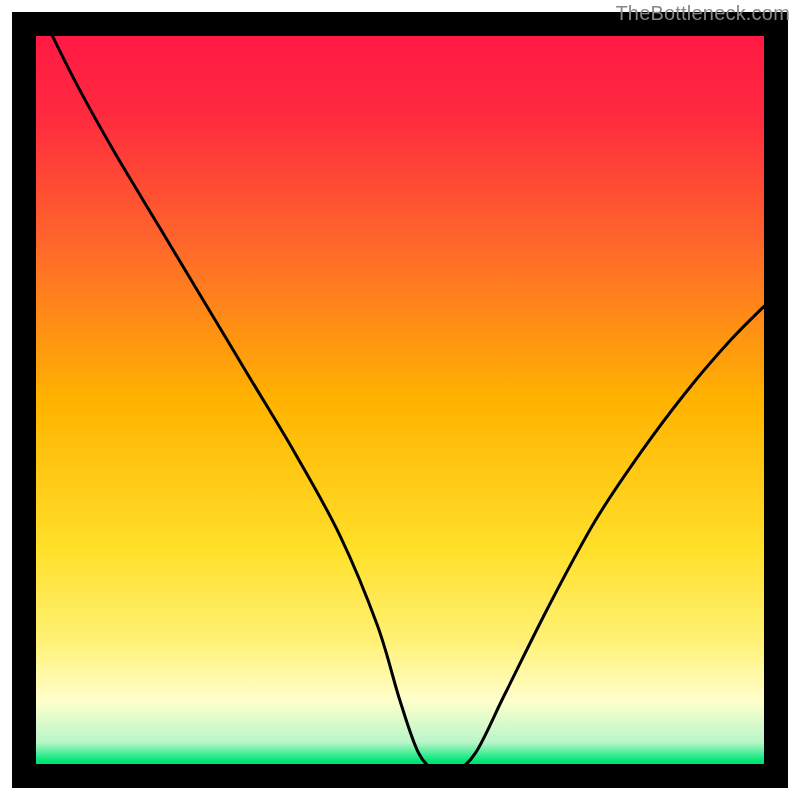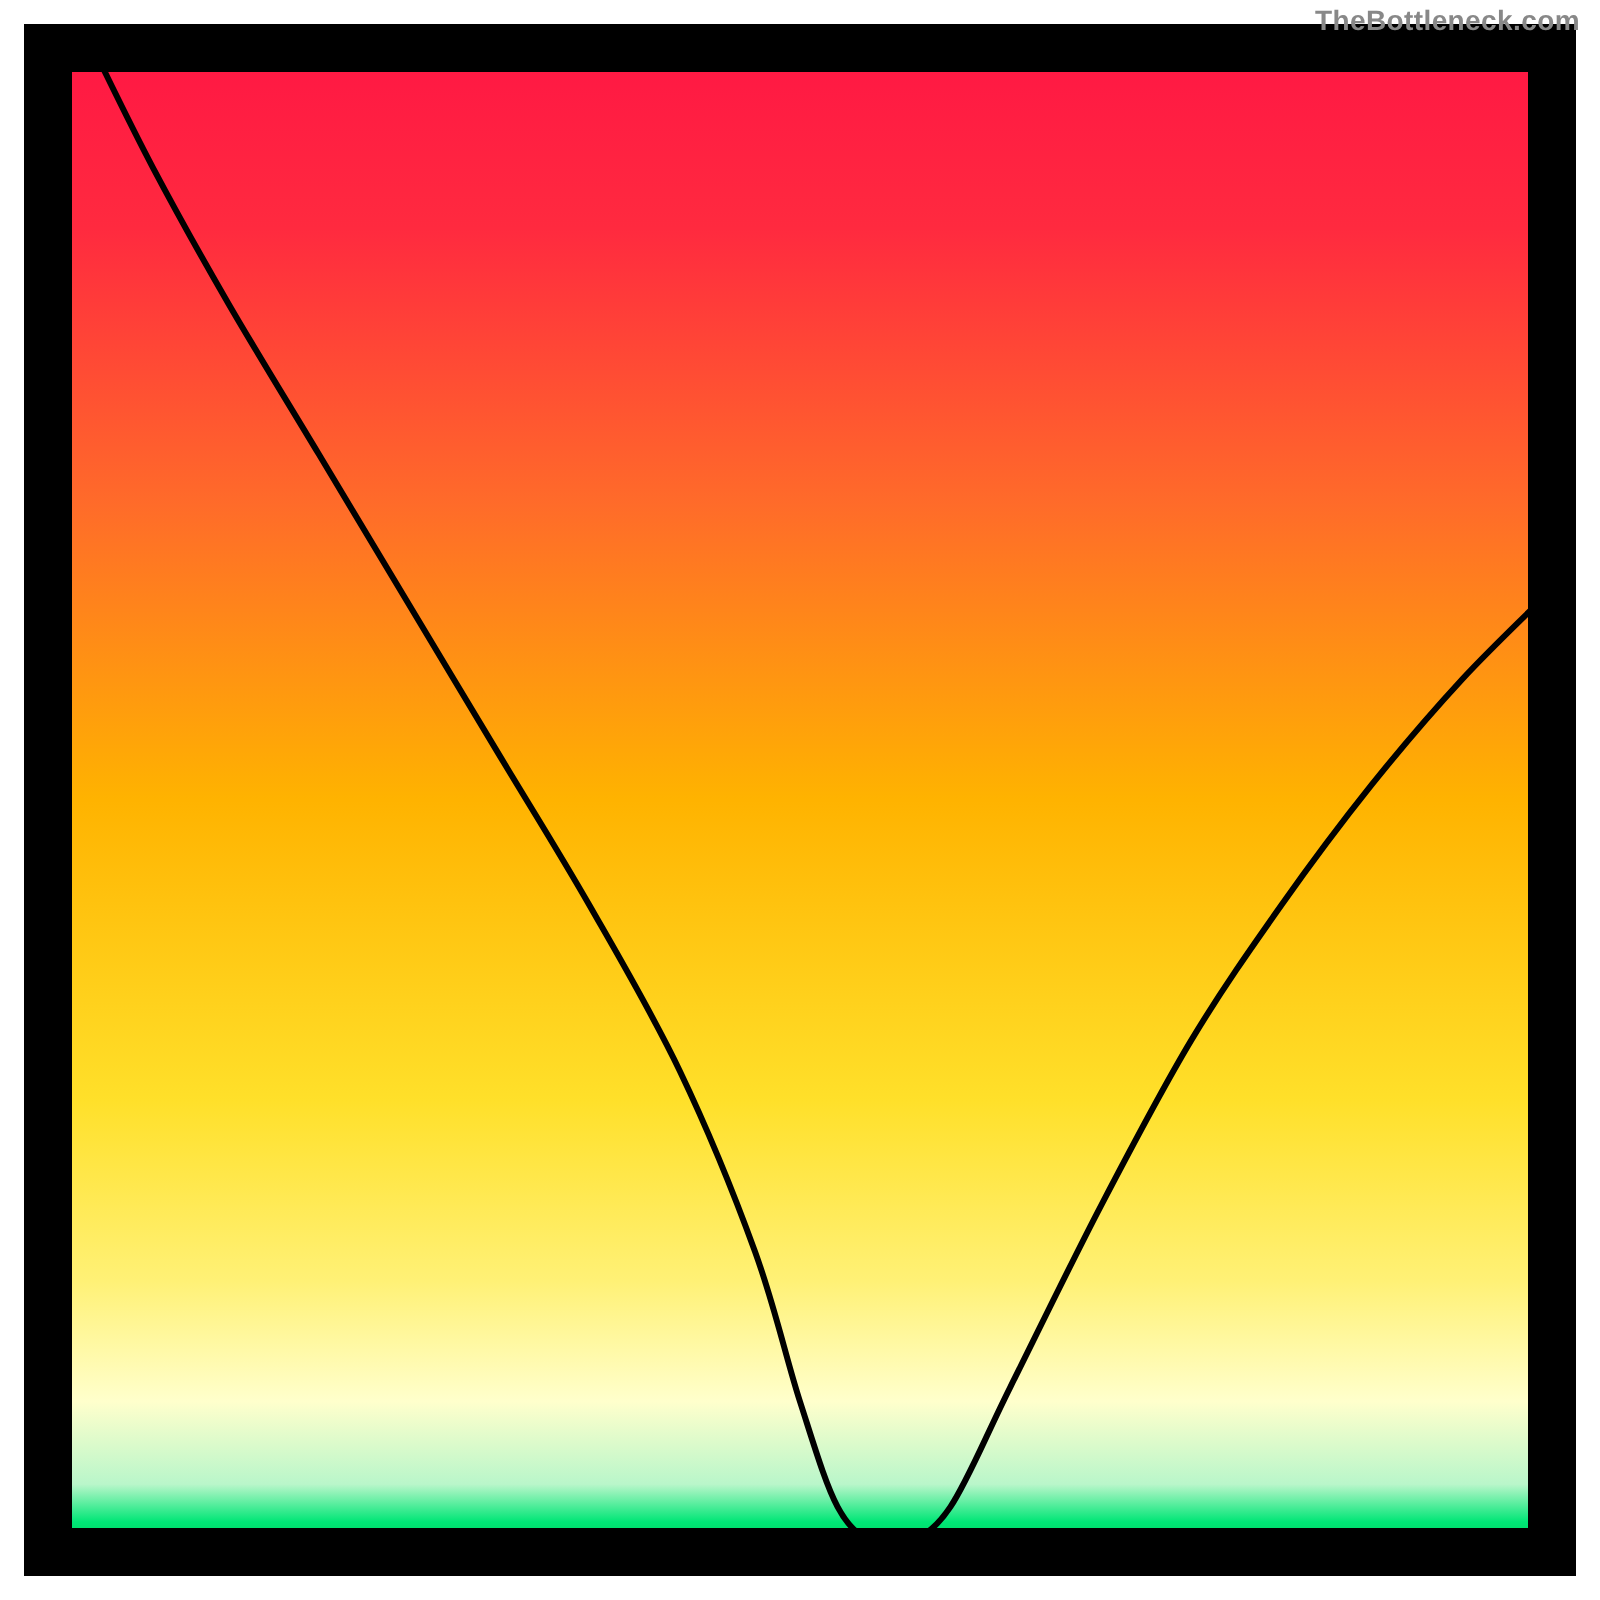--- a/index.html
+++ b/index.html
@@ -14,22 +14,22 @@
   .wrap {
     position: relative;
     width: 800px;
     height: 800px;
   }
   .watermark {
     position: absolute;
     top: 2px;
     right: 10px;
     color: #888;
-    font-size: 14px;
-    font-weight: 700;
+    font-size: 20px;
+    font-weight: 400;
     z-index: 10;
     letter-spacing: 0.2px;
   }
   svg {
     display: block;
   }
 </style>
 </head>
 <body>
 

